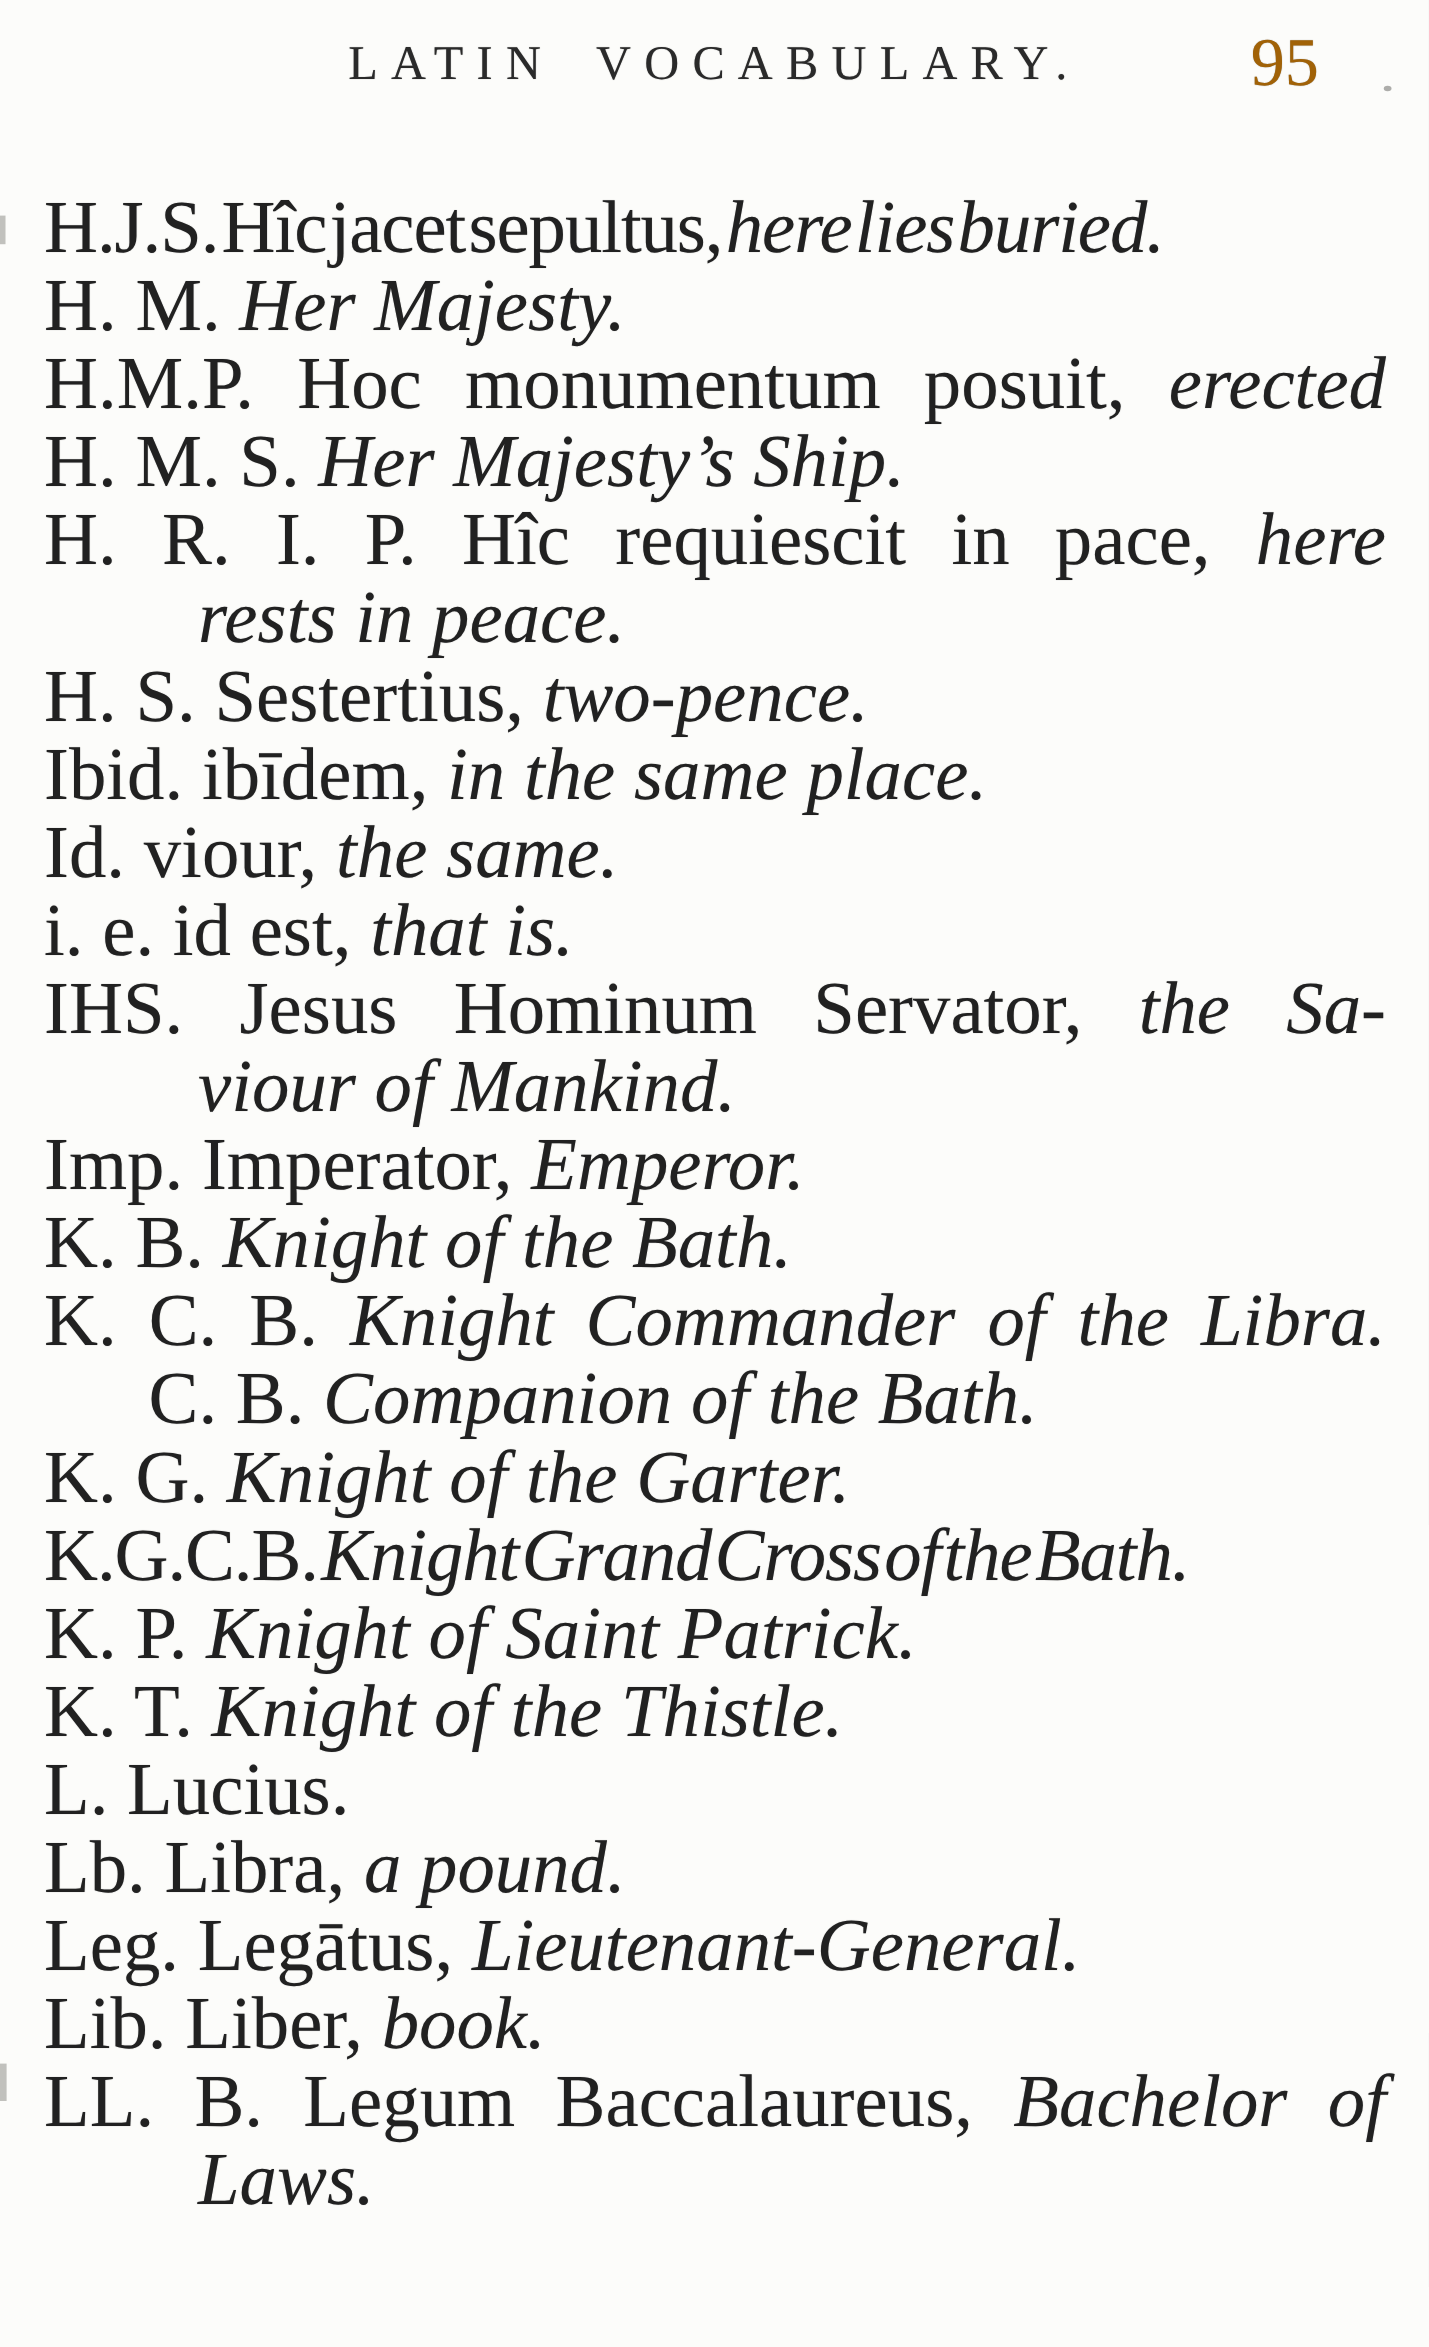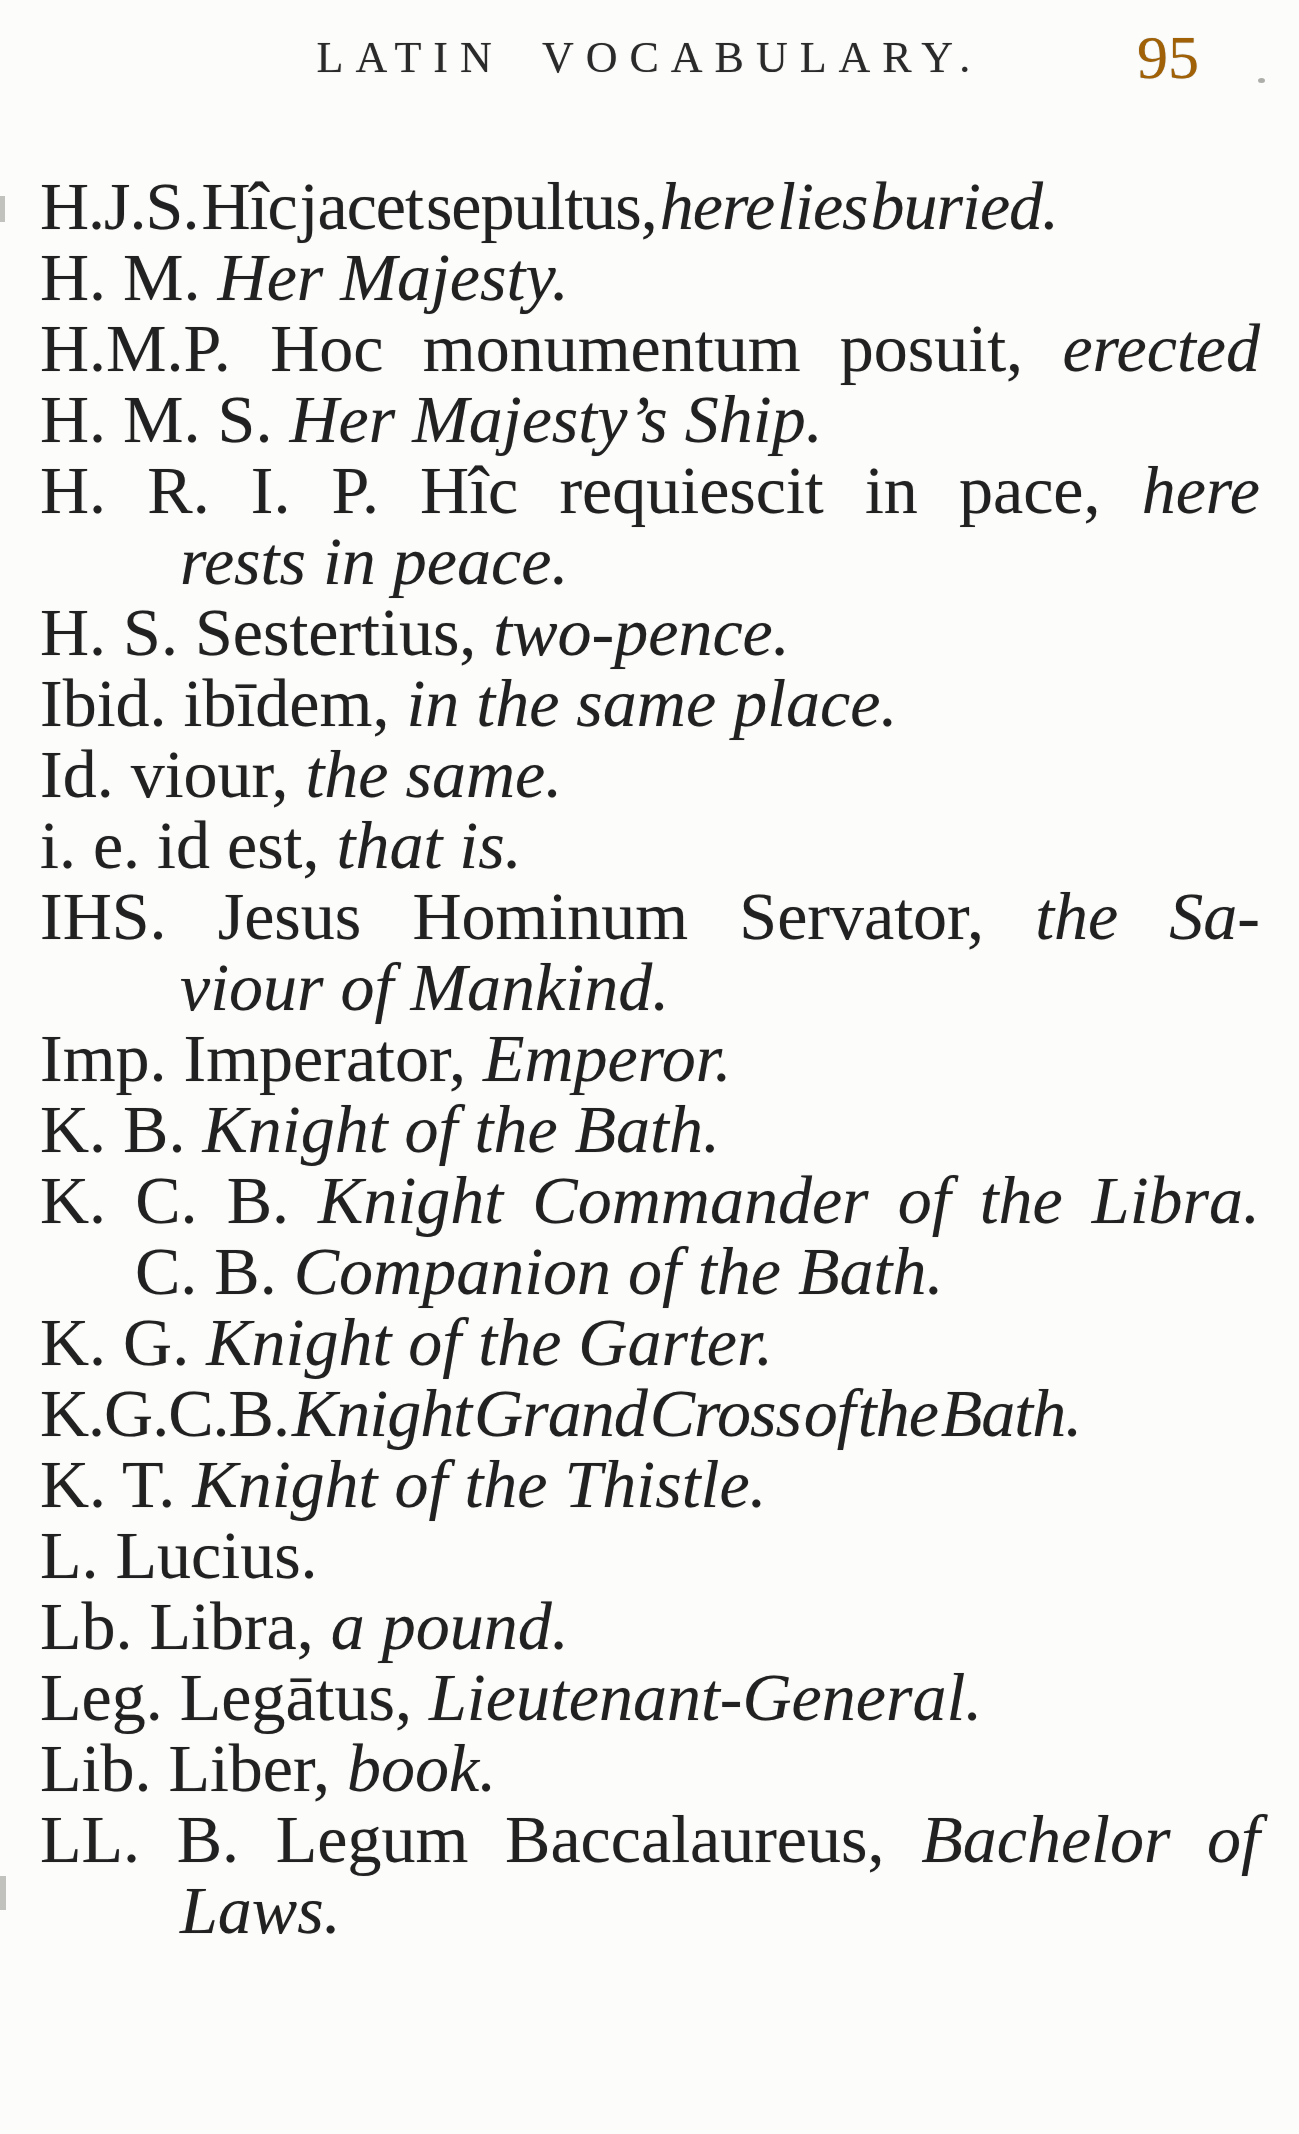--- a/index.html
+++ b/index.html
@@ -79,20 +79,21 @@
       <div class="line"><span class="rm">Id. viour, </span><span class="it">the same.</span></div>
       <div class="line"><span class="rm">i. e. id est, </span><span class="it">that is.</span></div>
       <div class="line justify"><span class="rm">IHS. Jesus Hominum Servator, </span><span class="it">the Sa-</span></div>
       <div class="line indent"><span class="it">viour of Mankind.</span></div>
       <div class="line"><span class="rm">Imp. Imperator, </span><span class="it">Emperor.</span></div>
       <div class="line"><span class="rm">K. B. </span><span class="it">Knight of the Bath.</span></div>
       <div class="line justify"><span class="rm">K. C. B. </span><span class="it">Knight Commander of the Libra.</span></div>
       <div class="line indent-sm"><span class="rm">C. B. </span><span class="it">Companion of the Bath.</span></div>
       <div class="line"><span class="rm">K. G. </span><span class="it">Knight of the Garter.</span></div>
       <div class="line tight"><span class="rm">K.G.C.B. </span><span class="it">Knight Grand Cross of the Bath.</span></div>
+      <div class="line"><span class="rm">K. P. </span><span class="it">Knight of Saint Patrick.</span></div>
       <div class="line"><span class="rm">K. T. </span><span class="it">Knight of the Thistle.</span></div>
       <div class="line"><span class="rm">L. Lucius.</span></div>
       <div class="line"><span class="rm">Lb. Libra, </span><span class="it">a pound.</span></div>
       <div class="line"><span class="rm">Leg. Legātus, </span><span class="it">Lieutenant-General.</span></div>
       <div class="line"><span class="rm">Lib. Liber, </span><span class="it">book.</span></div>
       <div class="line justify"><span class="rm">LL. B. Legum Baccalaureus, </span><span class="it">Bachelor of</span></div>
       <div class="line indent"><span class="it">Laws.</span></div>
     </div>
 </div>
 

